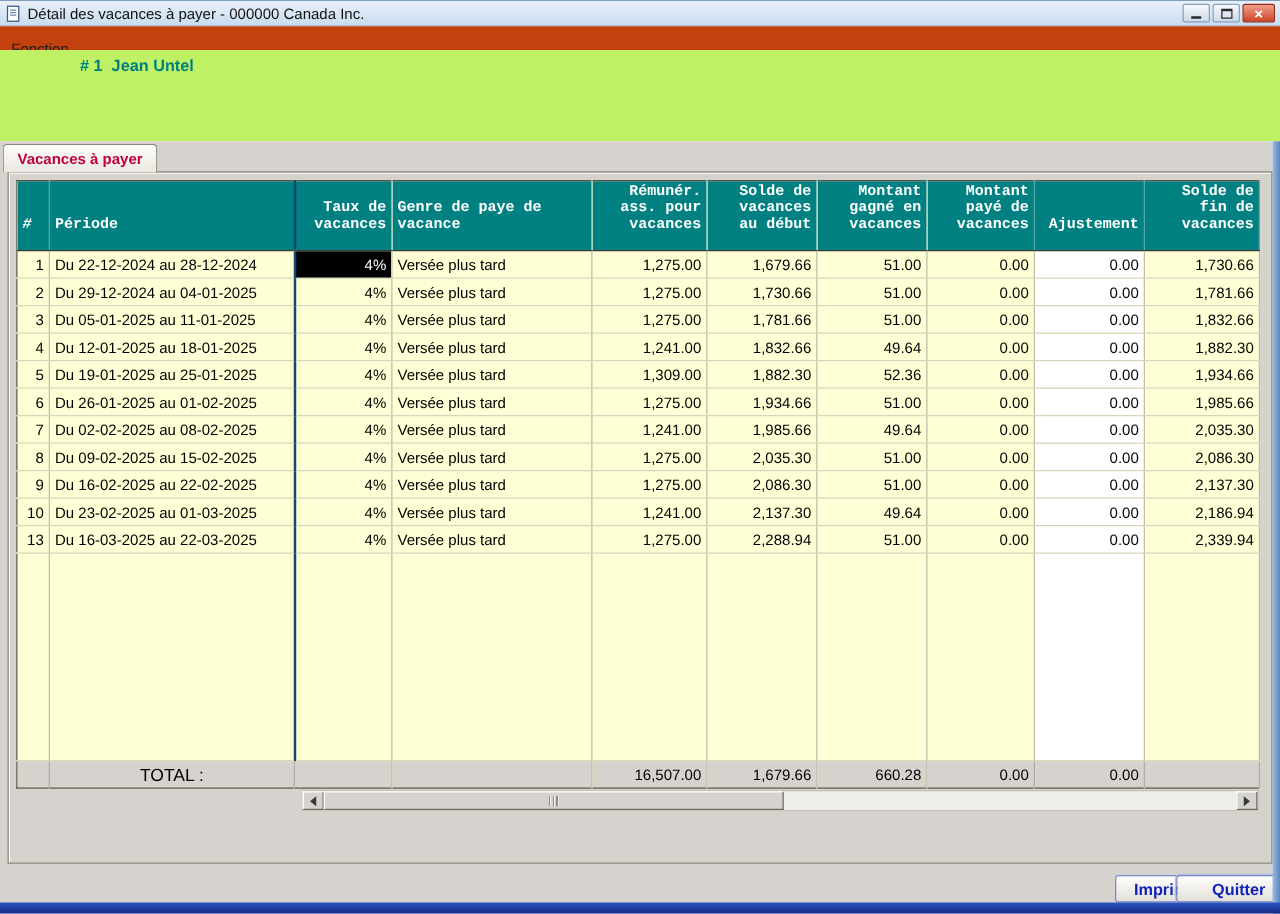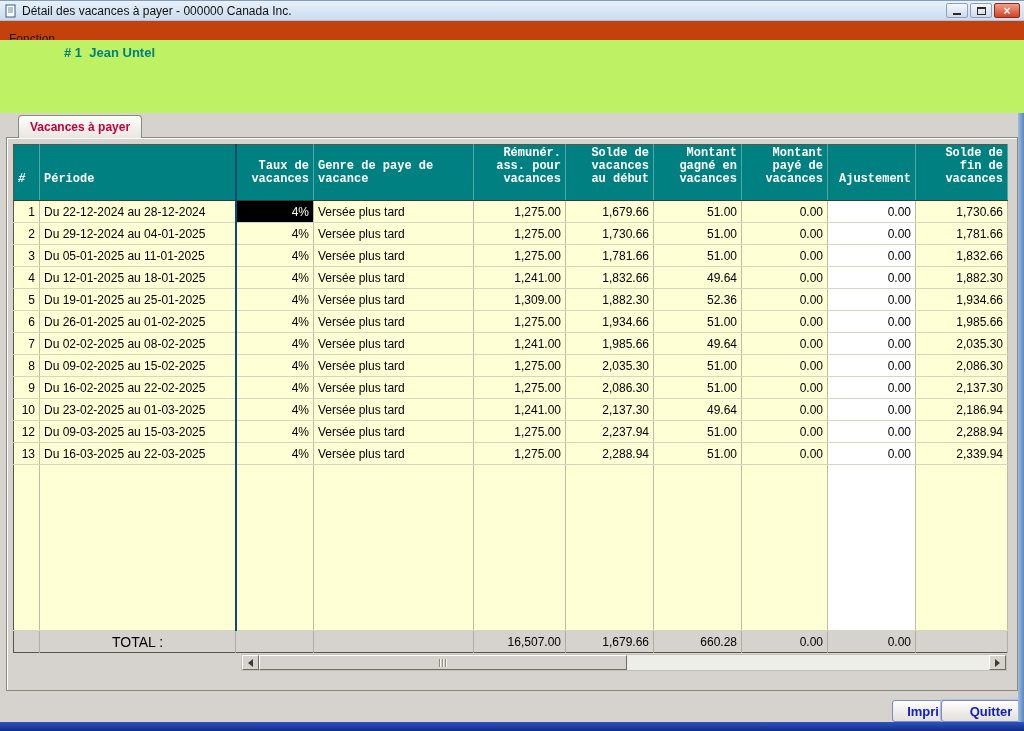--- a/index.html
+++ b/index.html
@@ -26,21 +26,21 @@
 
   
   .white-zone { position:absolute; left:0; top:39px; width:1024px; height:73px; background:#bef264; }
   .employee { position:absolute; left:64px; top:5px; font-size:13px; font-weight:bold; color:#008080; white-space:pre; }
 
   
   .form-area { position:absolute; left:0; top:112px; width:1018px; height:610px; background:#d6d3ce; }
   .frame-right { position:absolute; right:0; top:112px; width:6px; height:619px; background:linear-gradient(90deg,#9dbce0,#5c86bd); }
   .frame-bottom { position:absolute; left:0; bottom:0; width:1024px; height:9px; background:linear-gradient(#2c55c0,#132b86); }
 
-  .tab { position:absolute; left:18px; top:2px; height:23px; padding:4px 11px 0;
+  .tab { position:absolute; left:2px; top:2px; height:23px; padding:4px 11px 0;
     background:linear-gradient(#fdfdfb,#e9e7df); border:1px solid #8a8a7a; border-bottom:none;
     border-radius:4px 4px 0 0; font-size:12px; font-weight:bold; color:#c00040; z-index:2; }
 
   .panel { position:absolute; left:6px; top:24px; width:1012px; height:554px; background:#d6d3ce;
     border:1px solid #8a8a7a; box-shadow:inset 1px 1px 0 #ffffff; padding:6px 0 0 6px; }
 
   
   table.grid { border-collapse:collapse; table-layout:fixed; width:994px; background:#ffffd6; border:1px solid #55554b; }
   .grid th { background:#008080; color:#ffffff; font-weight:bold; font-size:12px; line-height:13px;
     vertical-align:bottom; padding:2px 4px 14px; white-space:pre-line; height:41px;
@@ -271,32 +271,20 @@
               <td>4%</td>
               <td>Versée plus tard</td>
               <td>1,241.00</td>
               <td>2,137.30</td>
               <td>49.64</td>
               <td>0.00</td>
               <td>0.00</td>
               <td>2,186.94</td>
             </tr>
             <tr>
-              <td>12</td>
-              <td>Du 09-03-2025 au 15-03-2025</td>
-              <td>4%</td>
-              <td>Versée plus tard</td>
-              <td>1,275.00</td>
-              <td>2,237.94</td>
-              <td>51.00</td>
-              <td>0.00</td>
-              <td>0.00</td>
-              <td>2,288.94</td>
-            </tr>
-            <tr>
               <td>13</td>
               <td>Du 16-03-2025 au 22-03-2025</td>
               <td>4%</td>
               <td>Versée plus tard</td>
               <td>1,275.00</td>
               <td>2,288.94</td>
               <td>51.00</td>
               <td>0.00</td>
               <td>0.00</td>
               <td>2,339.94</td>

